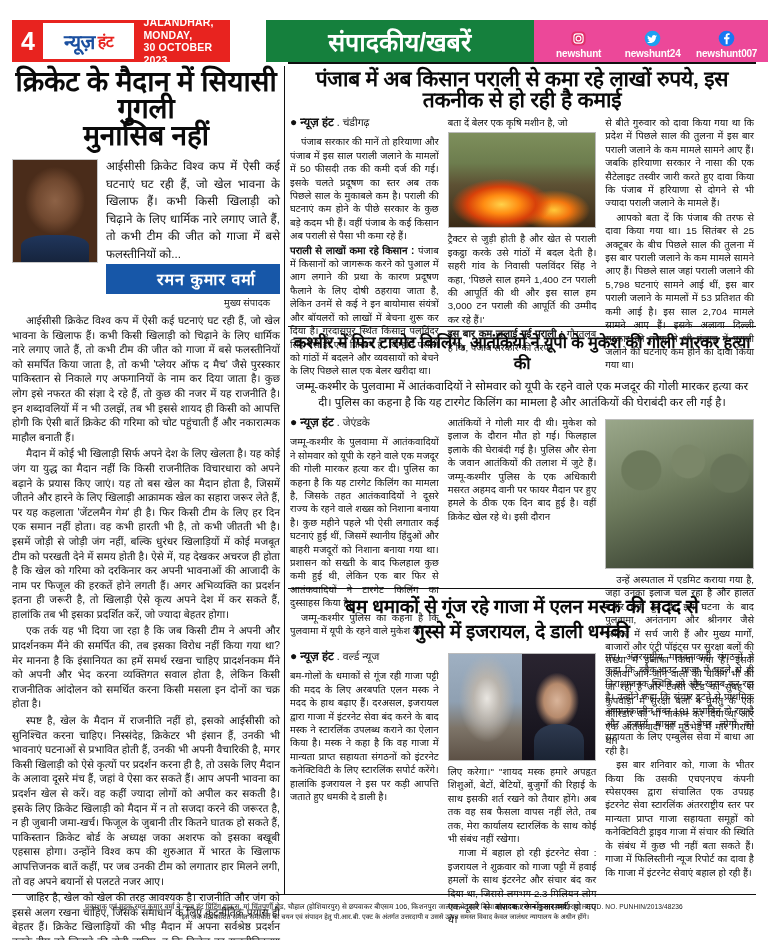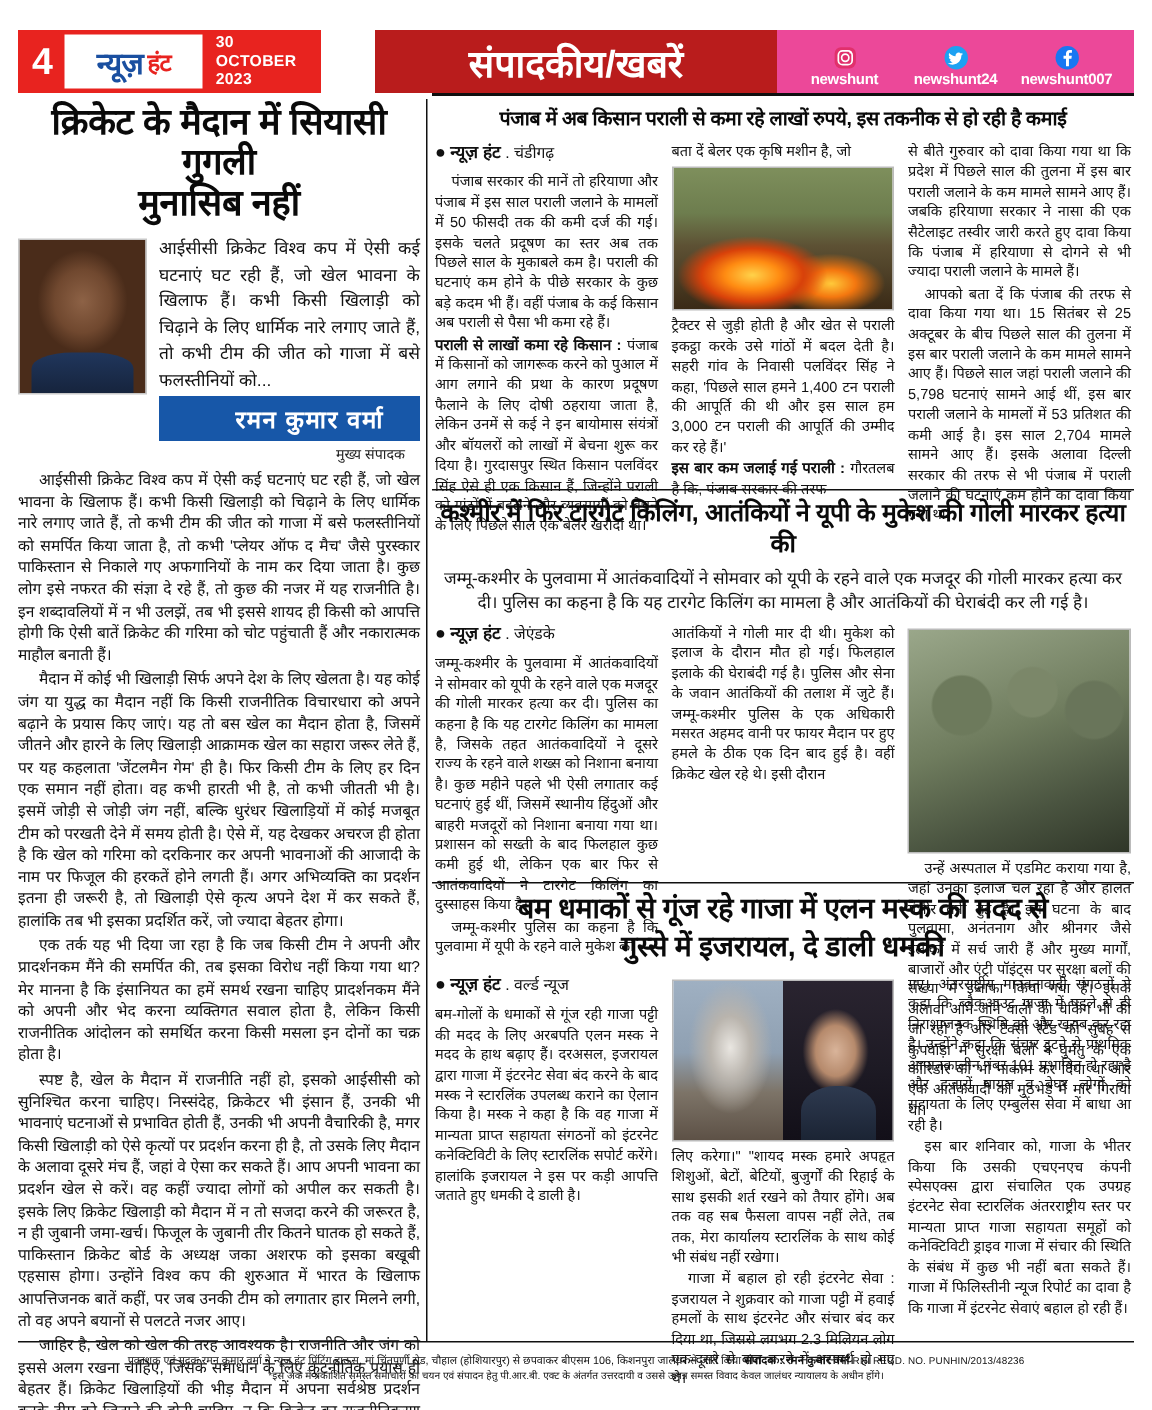--- a/index.html
+++ b/index.html
@@ -16,37 +16,37 @@
   .mh-red-left { background: #e8231f; display: flex; align-items: center; height: 42px; padding: 0 6px; }
   .page-num {
     color: #ffffff; font-size: 25px; font-weight: bold; width: 30px;
     text-align: center; line-height: 42px;
   }
   .logo-box { background: #ffffff; height: 36px; display: flex; align-items: center; padding: 0 21px; margin: 0 5px; }
   .logo-txt1 { color: #1a4fa0; font-size: 20px; font-weight: bold; letter-spacing: -0.5px; }
   .logo-txt2 { color: #e8231f; font-size: 16px; font-weight: bold; letter-spacing: -0.5px; margin-left: 3px; }
   .mh-date { color: #ffffff; font-size: 10.5px; font-weight: bold; line-height: 12.5px; padding-left: 4px; letter-spacing: 0.2px; }
   .mh-blue {
-    background: #b91c1c; flex: 0 0 268px; display: flex; align-items: center; justify-content: center; height: 42px; margin-left: 36px;
+    background: #15803d; flex: 0 0 268px; display: flex; align-items: center; justify-content: center; height: 42px; margin-left: 36px;
   }
   .mh-blue-txt { color: #ffffff; font-size: 25px; font-weight: bold; letter-spacing: 0px; }
   .mh-red-right { background: #ec4899; flex: 1; height: 42px; display: flex; align-items: flex-end; justify-content: space-around; padding: 10px 8px 3px 8px; }
   .social { display: flex; flex-direction: column; align-items: center; width: 74px; }
   .social-ico { width: 17px; height: 17px; margin-bottom: 1px; }
   .social-lbl { color: #ffffff; font-size: 10px; font-weight: bold; letter-spacing: -0.2px; }
 
   
   .vrule { position: absolute; width: 1px; background: #101010; }
   .hrule { position: absolute; height: 1px; background: #101010; }
   .hrule-thick { position: absolute; height: 2px; background: #101010; }
 
   
   .edit-col { position: absolute; left: 12px; top: 68px; width: 268px; }
   .edit-head {
-    font-size: 24px; font-weight: bold; color: #0a0a0a; 
+    font-size: 28px; font-weight: bold; color: #0a0a0a; 
     line-height: 27px; letter-spacing: -0.2px;
   }
   .edit-intro-wrap { margin-top: 8px; }
   .edit-photo {
     float: left; width: 86px; height: 104px; margin: 2px 8px 2px 0;
     border: 1px solid #c8c8c8;
     background:
       radial-gradient(ellipse 30px 34px at 50% 40%, #8d6246 0%, #70482f 62%, #4a2c1a 100%),
       linear-gradient(#dfe6ee, #b9c4d0);
     position: relative; overflow: hidden;
@@ -63,21 +63,21 @@
   .byline-name { color: #ffffff; font-size: 16px; font-weight: bold; letter-spacing: 1px; }
   .byline-role { text-align: right; font-size: 9.5px; color: #222; padding: 2px 10px 0 0; }
   .edit-body { font-size: 10.4px; line-height: 14.6px; text-align: justify; color: #111; margin-top: 5px; }
   .edit-body p { text-indent: 14px; margin-bottom: 2px; }
 
   
   .art { position: absolute; }
   .art-head {
     font-weight: bold; color: #0a0a0a; text-align: center; letter-spacing: -0.2px;
   }
-  .art-head.h1 { font-size: 13px; line-height: 21px; }
+  .art-head.h1 { font-size: 21px; line-height: 21px; }
   .art-head.h2 { font-size: 16.5px; line-height: 21px; }
   .art-head.h3 { font-size: 19px; line-height: 25px; }
   .art-deck { font-size: 11.4px; line-height: 16px; text-align: center; color: #111; margin-top: 4px; }
   .dateline { font-size: 10.5px; color: #111; margin-bottom: 6px; white-space: nowrap; }
   .dateline b { font-size: 11.5px; margin-top: 12px; }
   .dot { color: #111; font-size: 12px; }
   .cols3 { display: flex; gap: 9px; }
   .col { flex: 1; font-size: 9.7px; line-height: 13.4px; text-align: justify; color: #111; }
   .col p { text-indent: 11px; margin-bottom: 1px; }
   .col p.noind { text-indent: 0; }
@@ -132,20 +132,21 @@
 <div class="page">
 
   <div class="masthead">
     <div class="mh-red-left">
       <div class="page-num">4</div>
       <div class="logo-box">
         <span class="logo-txt1">न्यूज़</span>
         <span class="logo-txt2">हंट</span>
       </div>
       <div>
+        <div class="mh-date">JALANDHAR, MONDAY,</div>
         <div class="mh-date">30 OCTOBER 2023</div>
       </div>
     </div>
 
     <div class="mh-blue">
       <span class="mh-blue-txt">संपादकीय/खबरें</span>
     </div>
 
     <div class="mh-red-right">
       <div class="social">

